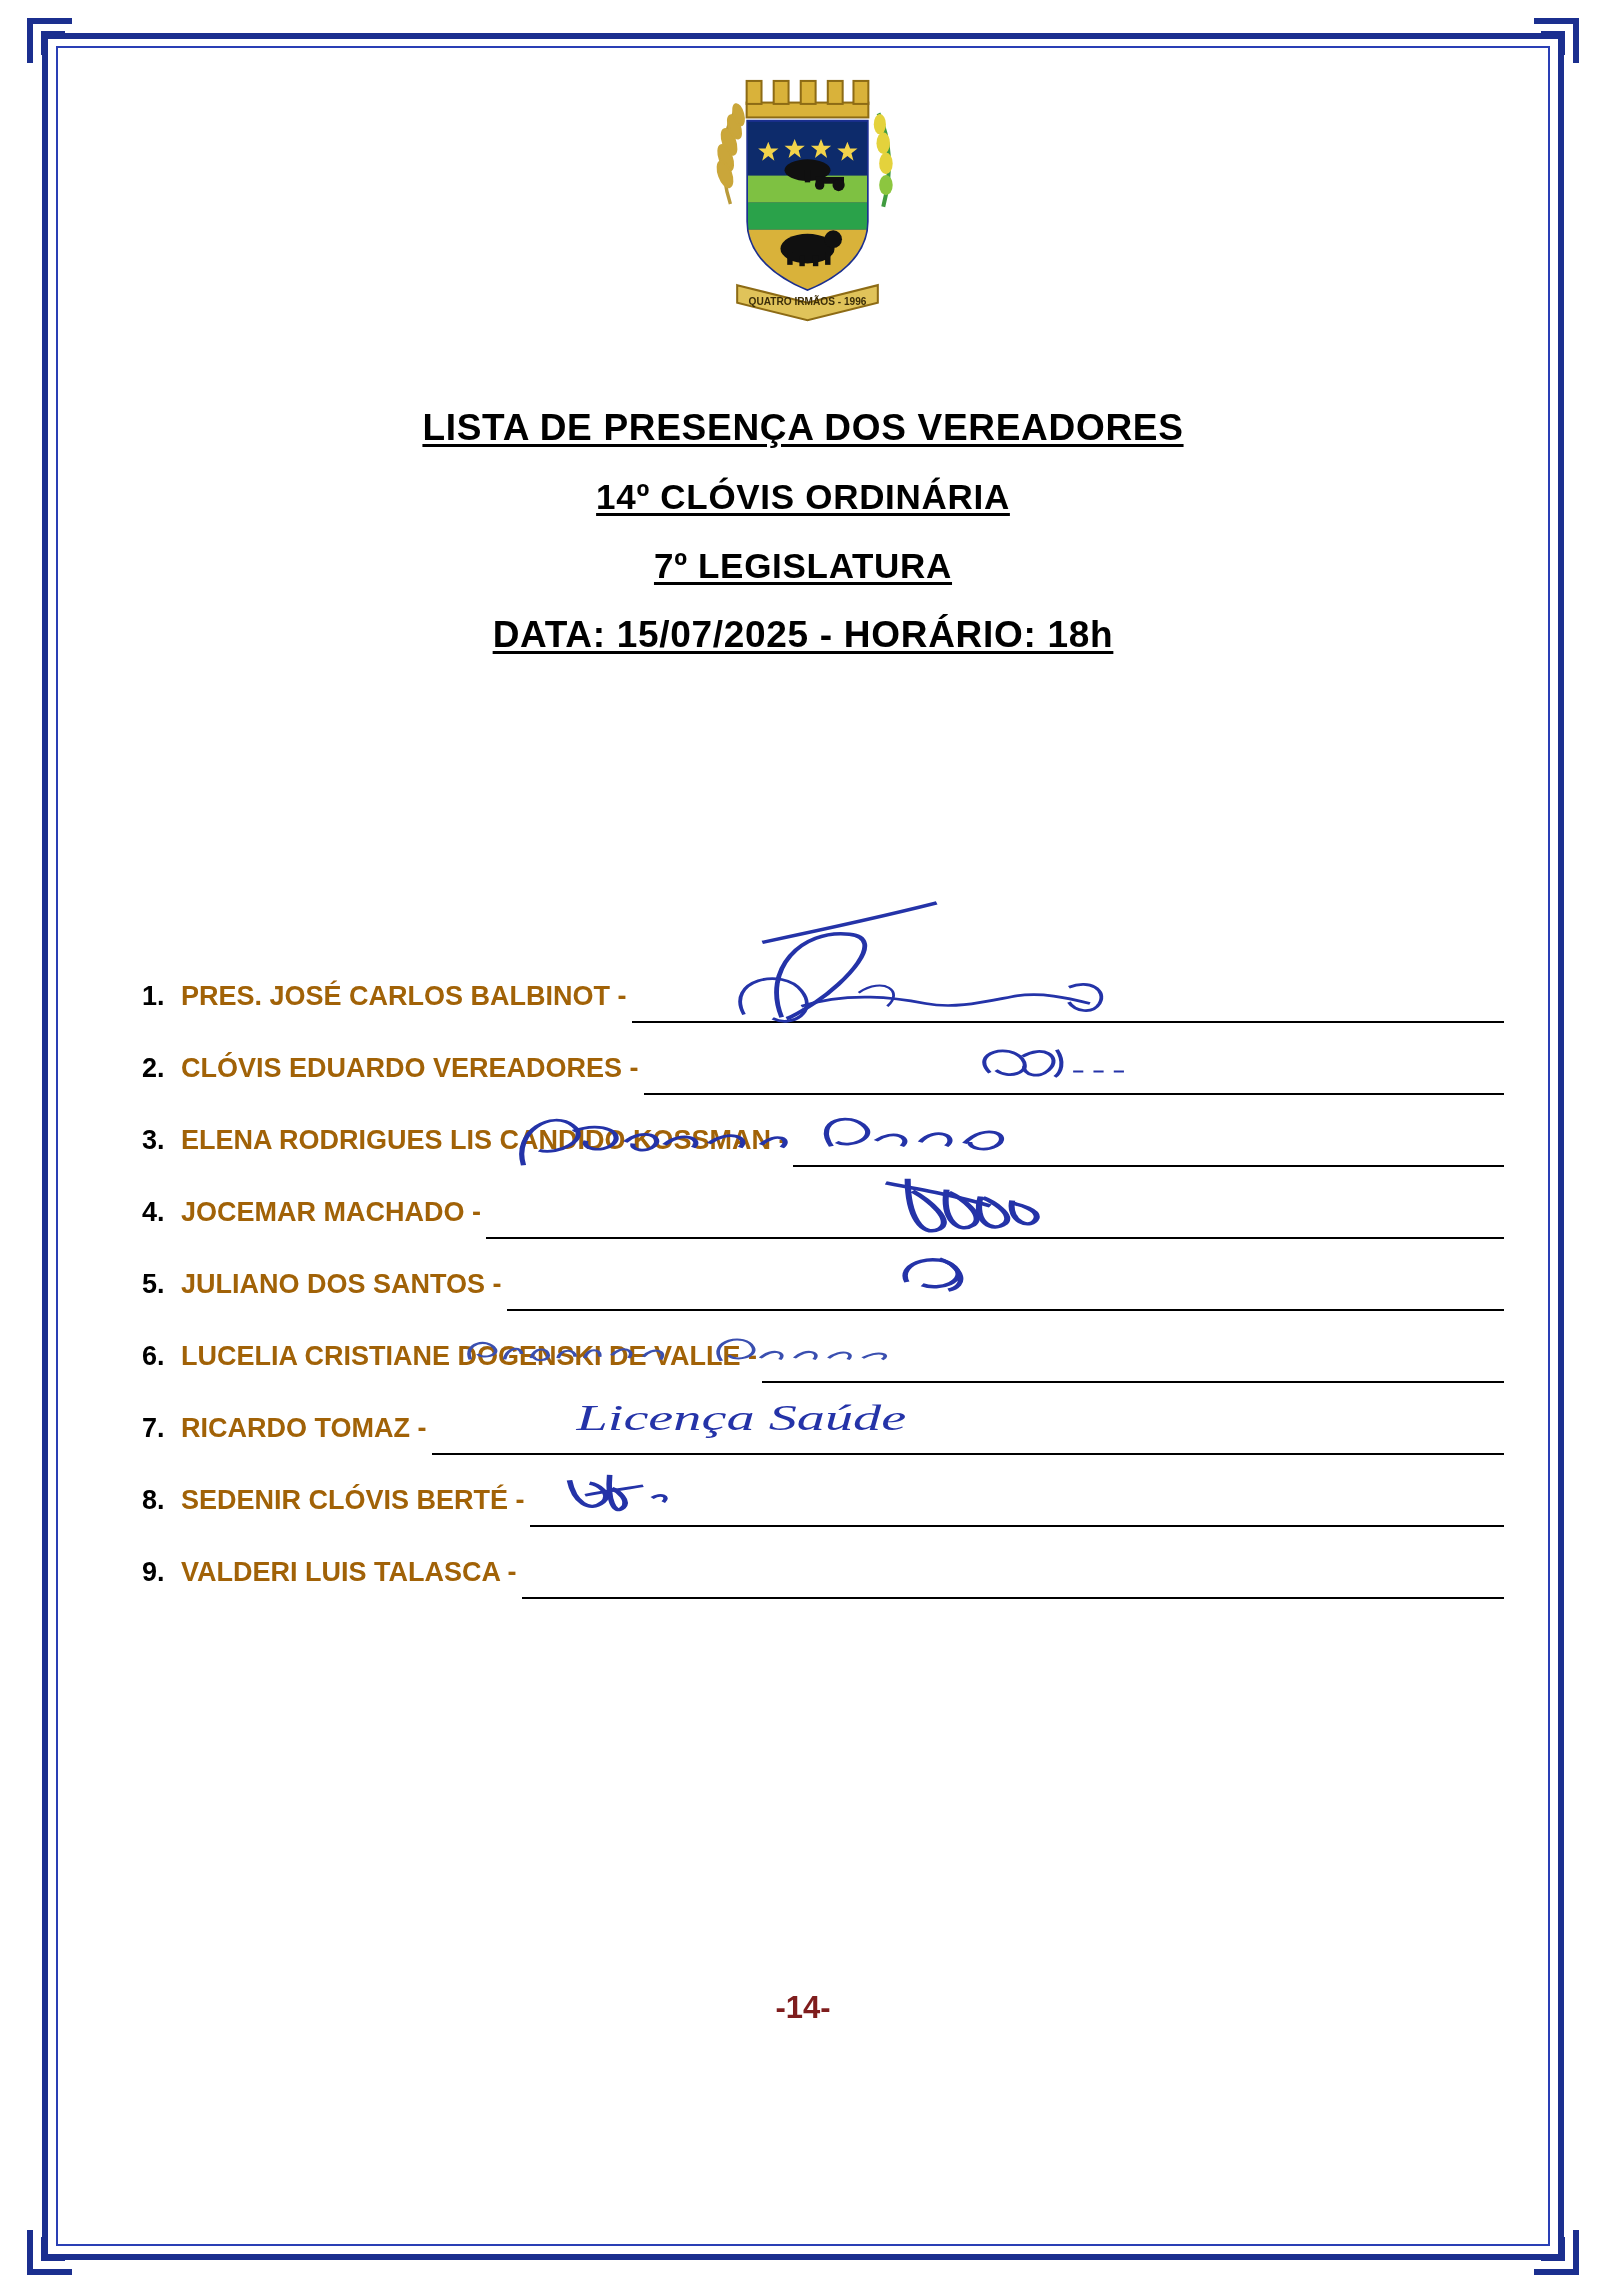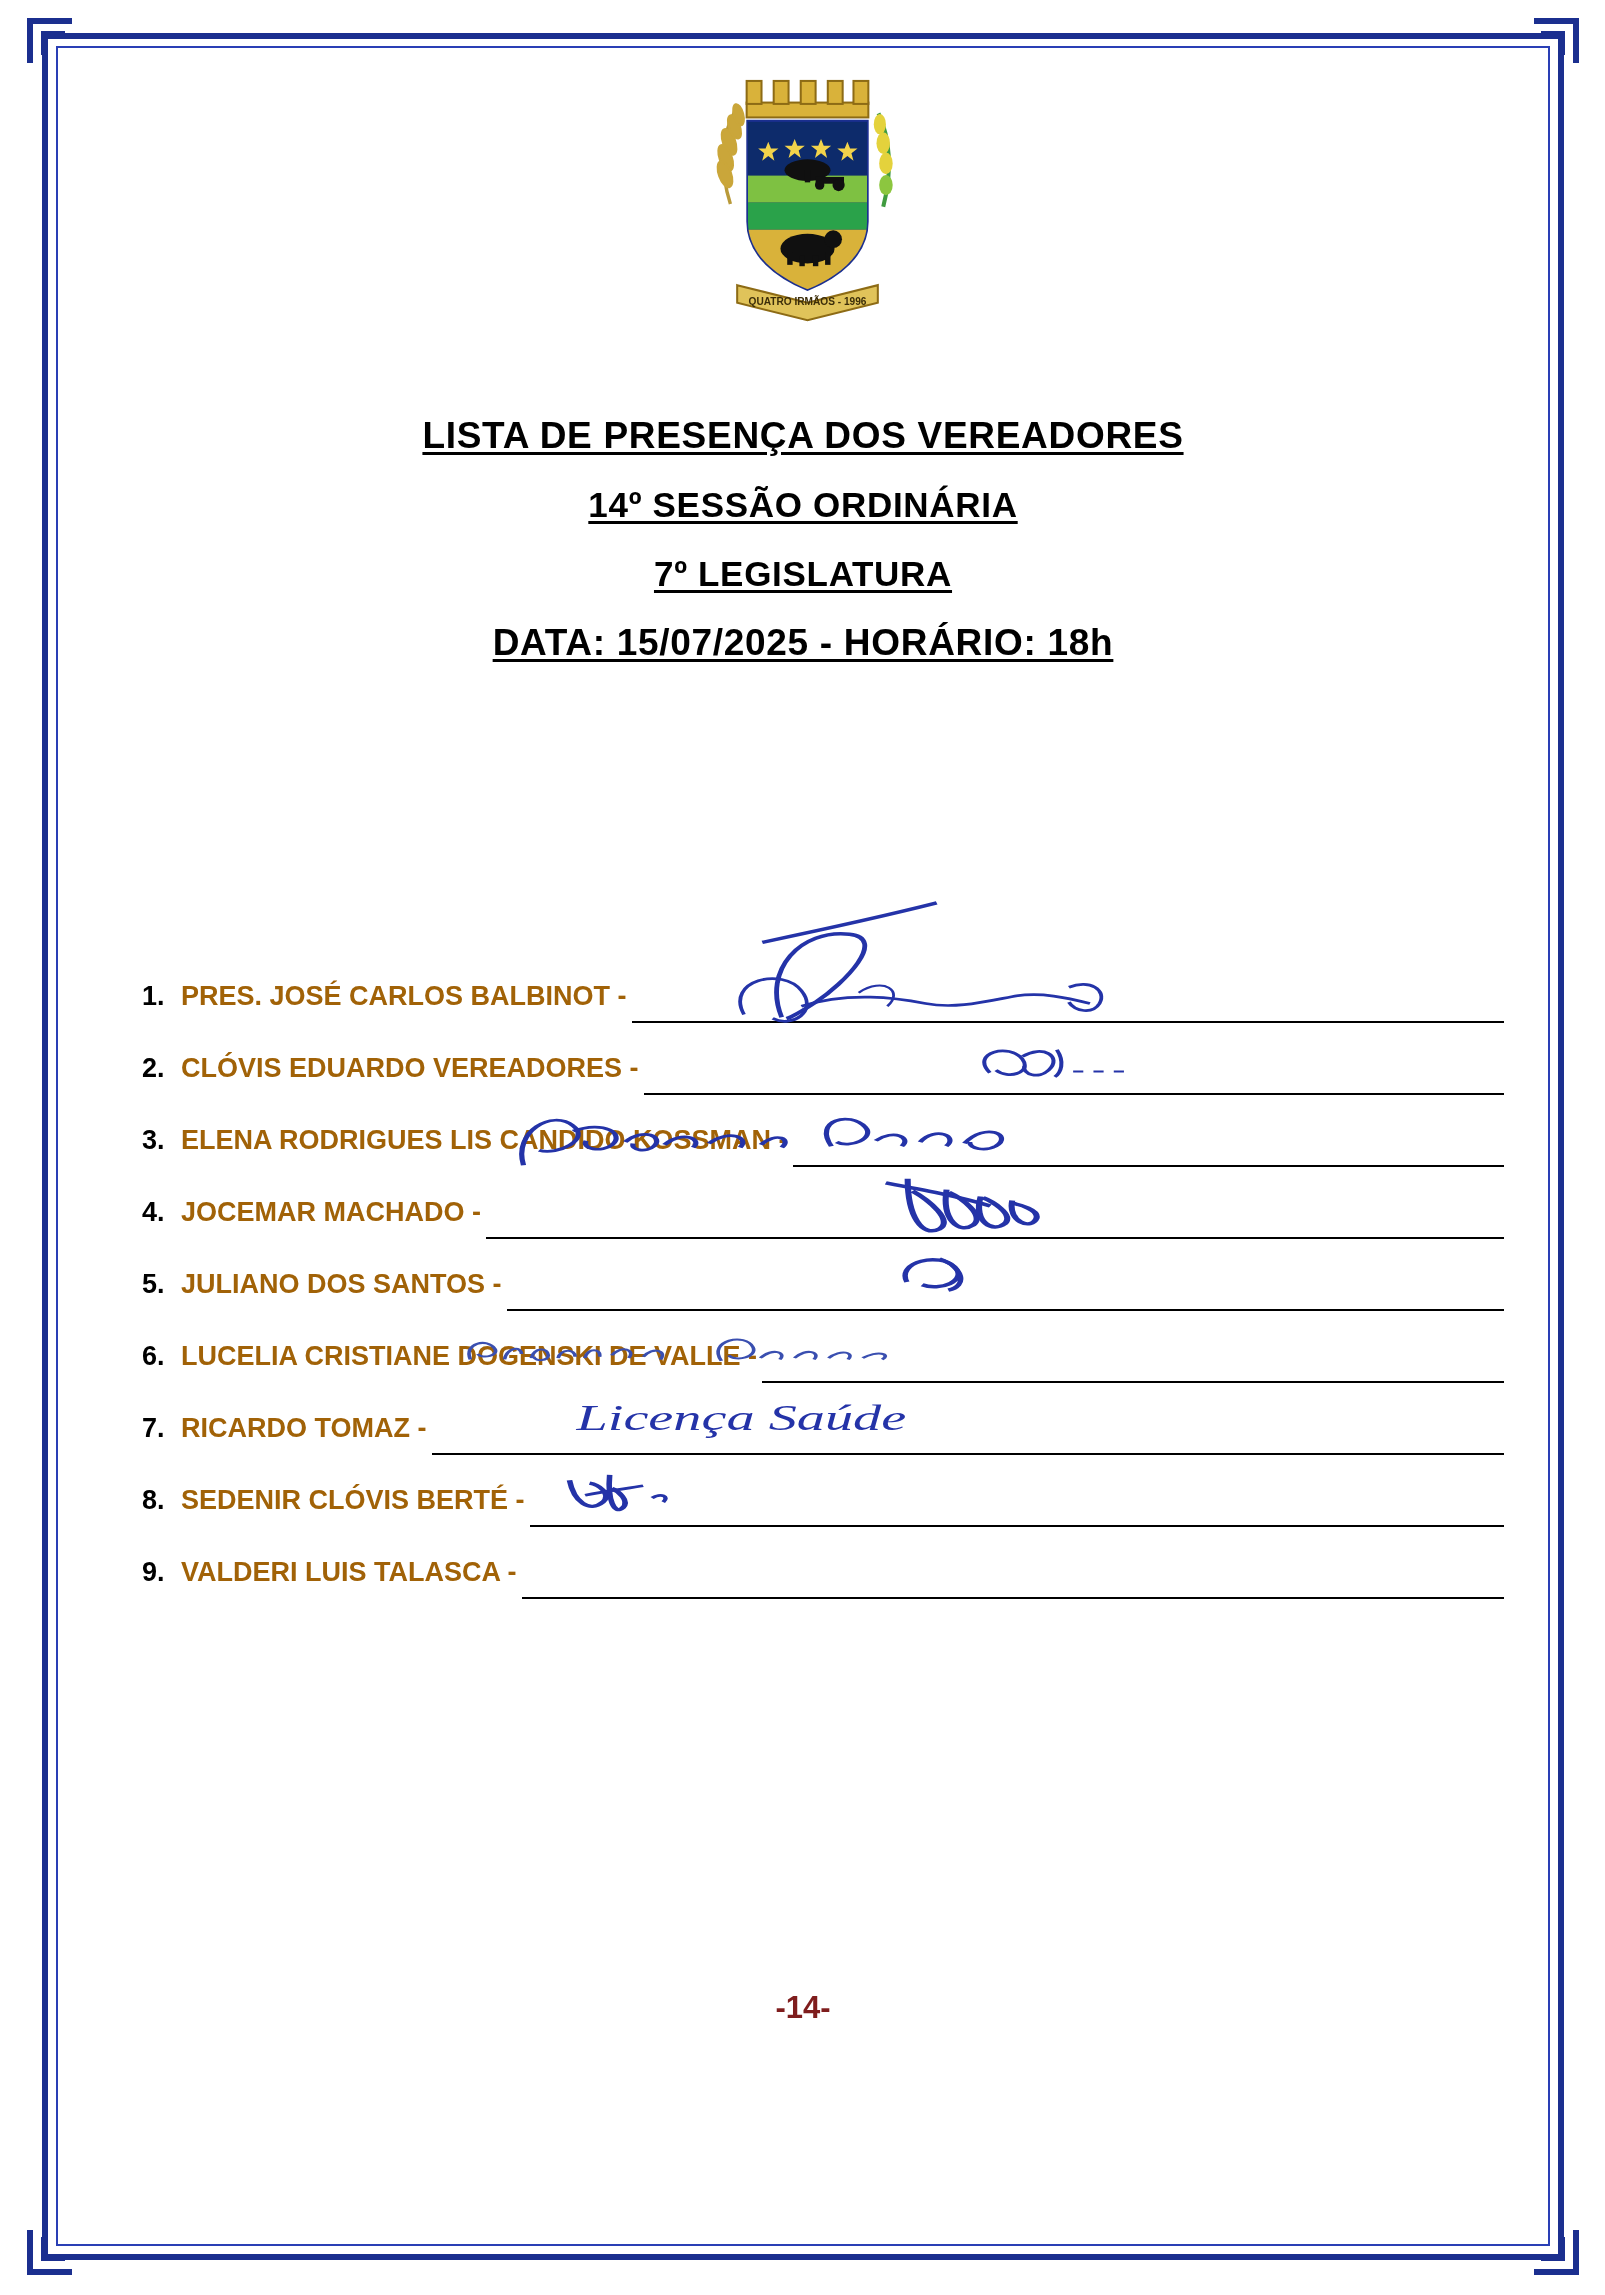--- a/index.html
+++ b/index.html
@@ -99,21 +99,21 @@
     position: absolute;
     left: 0;
     right: 0;
     top: 399px;
     text-align: center;
   }
   .headings h1,
   .headings h2,
   .headings h3,
   .headings h4 {
-    margin: 16px;
+    margin: 8px;
     font-weight: bold;
     color: #000;
     letter-spacing: 0.7px;
   }
   .headings .line {
     margin-bottom: 28.4px;
   }
   .headings .u {
     text-decoration: underline;
     text-underline-offset: 4.1px;
@@ -276,21 +276,21 @@
         </g>
       </svg>
     </div>
   </div>
 
   <div class="headings">
     <div class="line">
         <h1 class="h-title u">LISTA DE PRESENÇA DOS VEREADORES</h1>
       </div>
     <div class="line">
-        <h2 class="h-sub1 u">14º SESSÃO ORDINÁRIA</h2>
+        <h2 class="h-sub1 u">14º CLÓVIS ORDINÁRIA</h2>
       </div>
     <div class="line">
         <h3 class="h-sub2 u">7º LEGISLATURA</h3>
       </div>
     <div class="line">
         <h4 class="h-date u">DATA: 15/07/2025 - HORÁRIO: 18h</h4>
       </div>
   </div>
 
   <div class="list">

